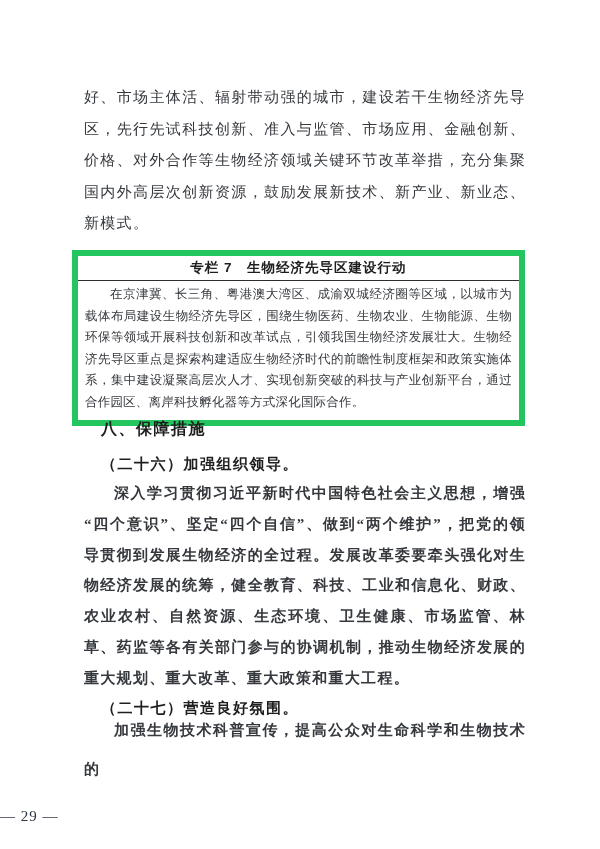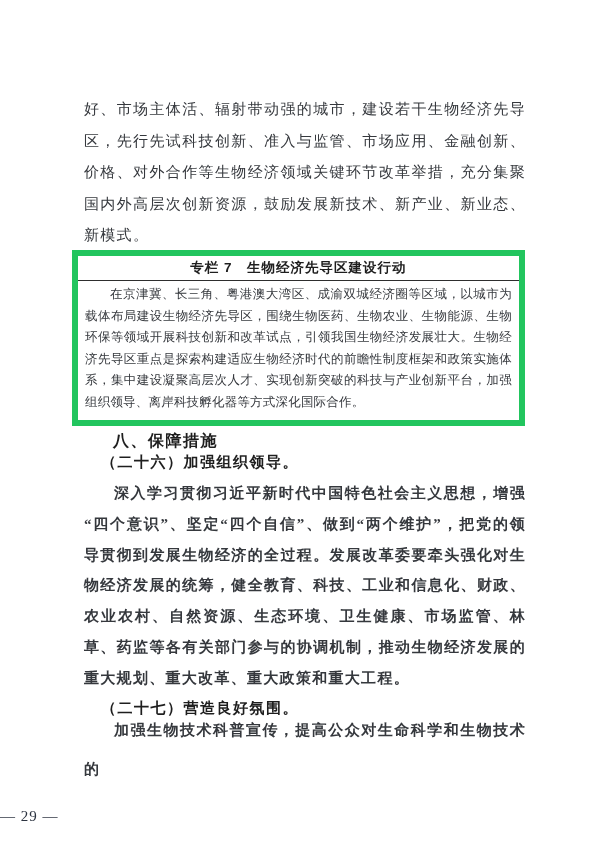--- a/index.html
+++ b/index.html
@@ -20,21 +20,21 @@
     position: absolute;
     left: 84px;
     width: 442px;
     margin: 0;
     font-size: 15px;
     line-height: 31.5px;
     letter-spacing: 1.3px;
     text-align: justify;
   }
   .para.indent { text-indent: 2em; font-weight: bold; }
-  .p1 { top: 94px; }
+  .p1 { top: 82px; }
   .p2 { top: 478px; line-height: 30.8px; }
   .p3 { top: 711px; line-height: 39px; }
 
   .callout {
     position: absolute;
     top: 250px;
     left: 72px;
     width: 453px;
     box-sizing: border-box;
     border: 6px solid #22c55e;
@@ -59,40 +59,40 @@
     text-indent: 2em;
     text-align: justify;
     padding: 3px 7px 6px 7px;
     color: #35383d;
   }
 
   .section-heading {
     position: absolute;
     top: 417px;
     left: 101px;
-    margin: 12px;
+    margin: 0;
     font-family: "Liberation Sans", "DejaVu Sans", sans-serif;
     font-weight: bold;
     font-size: 16px;
     line-height: 24px;
     letter-spacing: 1.5px;
     color: #1e1e1e;
   }
   .sub-heading {
     position: absolute;
     left: 101px;
     margin: 0;
     font-family: "Liberation Serif", "DejaVu Serif", serif;
     font-weight: bold;
     font-size: 15px;
     line-height: 24px;
     letter-spacing: 1.5px;
     color: #1e1e1e;
   }
-  .s1 { top: 452px; font-family: Liberation Mono, monospace; }
+  .s1 { top: 452px; }
   .s2 { top: 696px; }
 
   .pageno {
     position: absolute;
     top: 772px;
     left: 0;
     width: 600px;
     text-align: left;
     font-size: 15px;
     letter-spacing: 1px;
@@ -102,21 +102,21 @@
 </style>
 </head>
 <body>
 
 <div class="page">
 
   <p class="para p1">好、市场主体活、辐射带动强的城市，建设若干生物经济先导区，先行先试科技创新、准入与监管、市场应用、金融创新、价格、对外合作等生物经济领域关键环节改革举措，充分集聚国内外高层次创新资源，鼓励发展新技术、新产业、新业态、新模式。</p>
 
   <div class="callout">
     <div class="callout-title">专栏 7　生物经济先导区建设行动</div>
-    <p class="callout-body">在京津冀、长三角、粤港澳大湾区、成渝双城经济圈等区域，以城市为载体布局建设生物经济先导区，围绕生物医药、生物农业、生物能源、生物环保等领域开展科技创新和改革试点，引领我国生物经济发展壮大。生物经济先导区重点是探索构建适应生物经济时代的前瞻性制度框架和政策实施体系，集中建设凝聚高层次人才、实现创新突破的科技与产业创新平台，加强组织领导、离岸科技孵化器等方式深化国际合作。</p>
+    <p class="callout-body">在京津冀、长三角、粤港澳大湾区、成渝双城经济圈等区域，以城市为载体布局建设生物经济先导区，围绕生物医药、生物农业、生物能源、生物环保等领域开展科技创新和改革试点，引领我国生物经济发展壮大。生物经济先导区重点是探索构建适应生物经济时代的前瞻性制度框架和政策实施体系，集中建设凝聚高层次人才、实现创新突破的科技与产业创新平台，通过合作园区、离岸科技孵化器等方式深化国际合作。</p>
   </div>
 
   <h2 class="section-heading">八、保障措施</h2>
 
   <h3 class="sub-heading s1">（二十六）加强组织领导。</h3>
 
   <p class="para p2 indent">深入学习贯彻习近平新时代中国特色社会主义思想，增强“四个意识”、坚定“四个自信”、做到“两个维护”，把党的领导贯彻到发展生物经济的全过程。发展改革委要牵头强化对生物经济发展的统筹，健全教育、科技、工业和信息化、财政、农业农村、自然资源、生态环境、卫生健康、市场监管、林草、药监等各有关部门参与的协调机制，推动生物经济发展的重大规划、重大改革、重大政策和重大工程。</p>
 
   <h3 class="sub-heading s2">（二十七）营造良好氛围。</h3>
 

